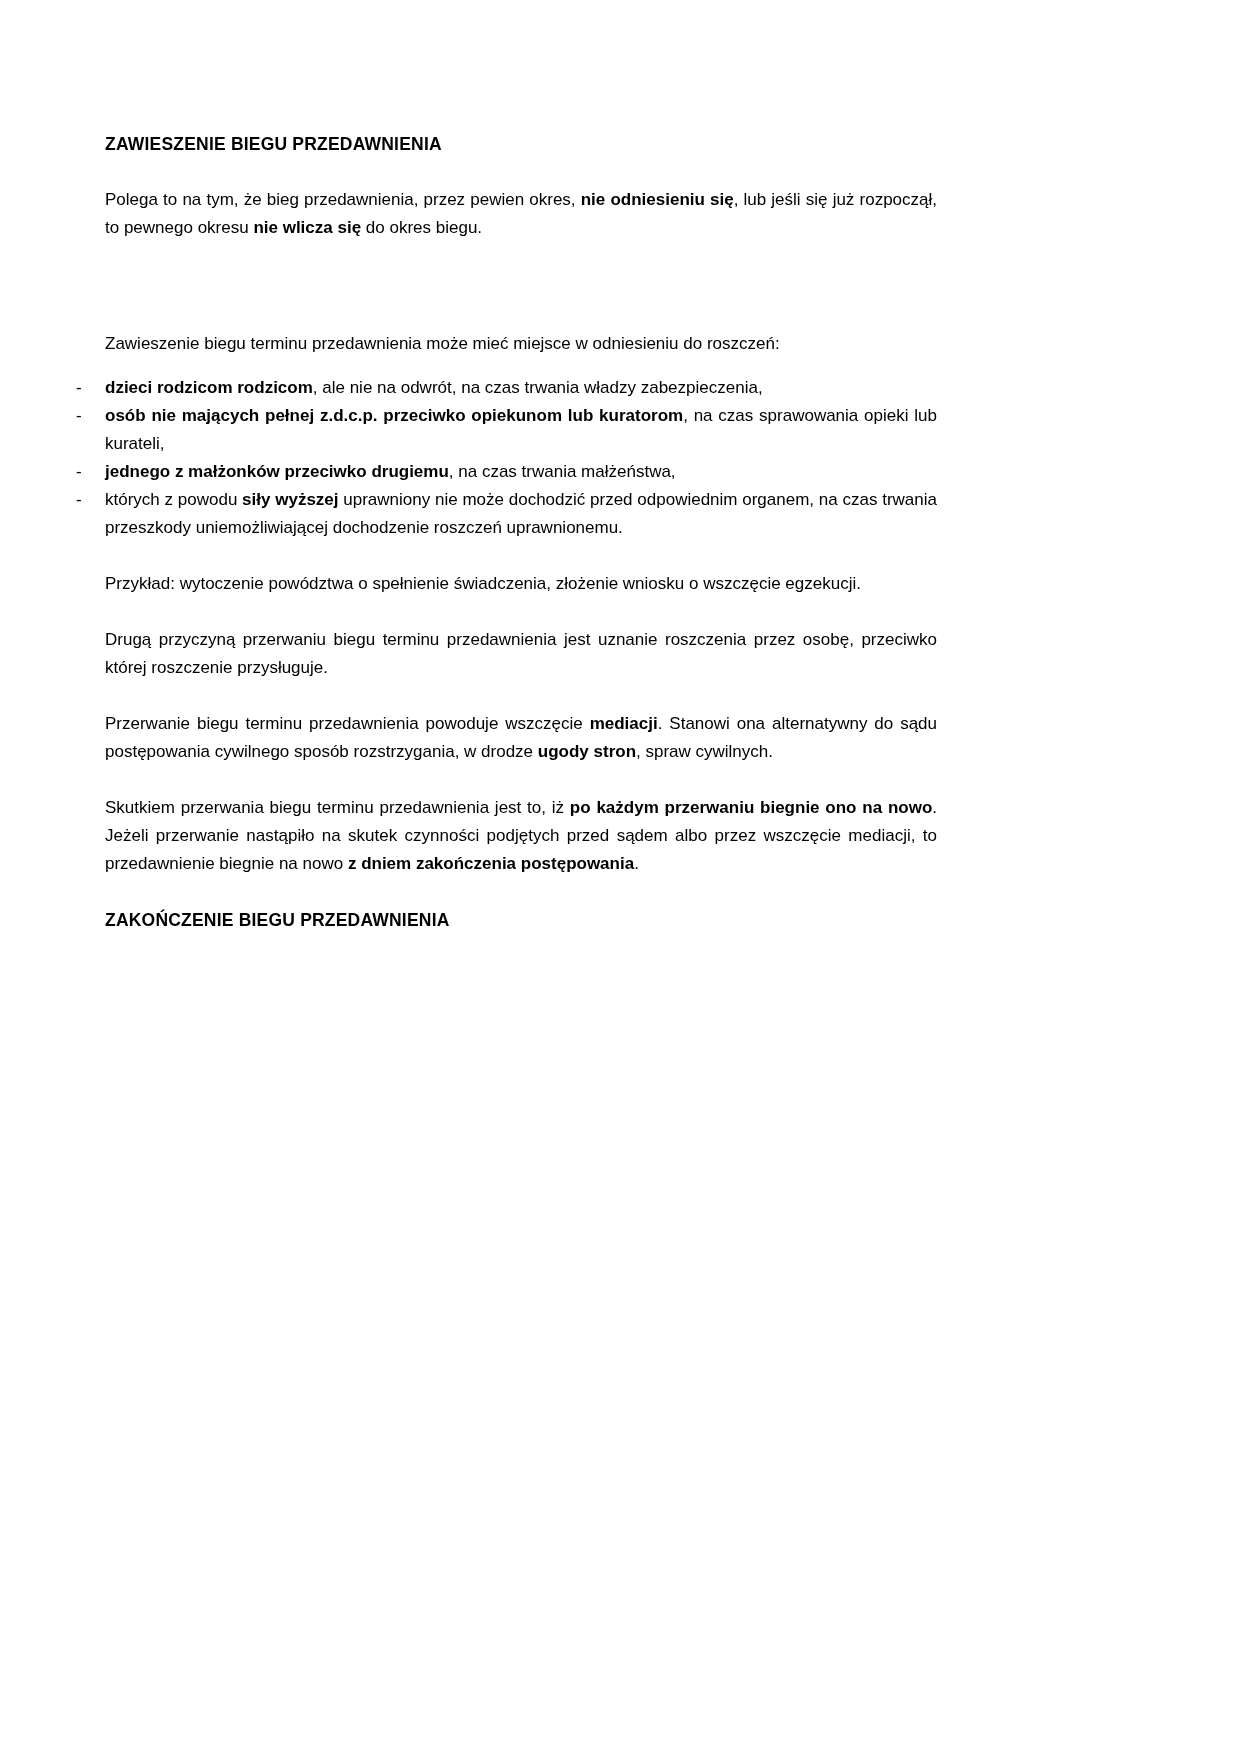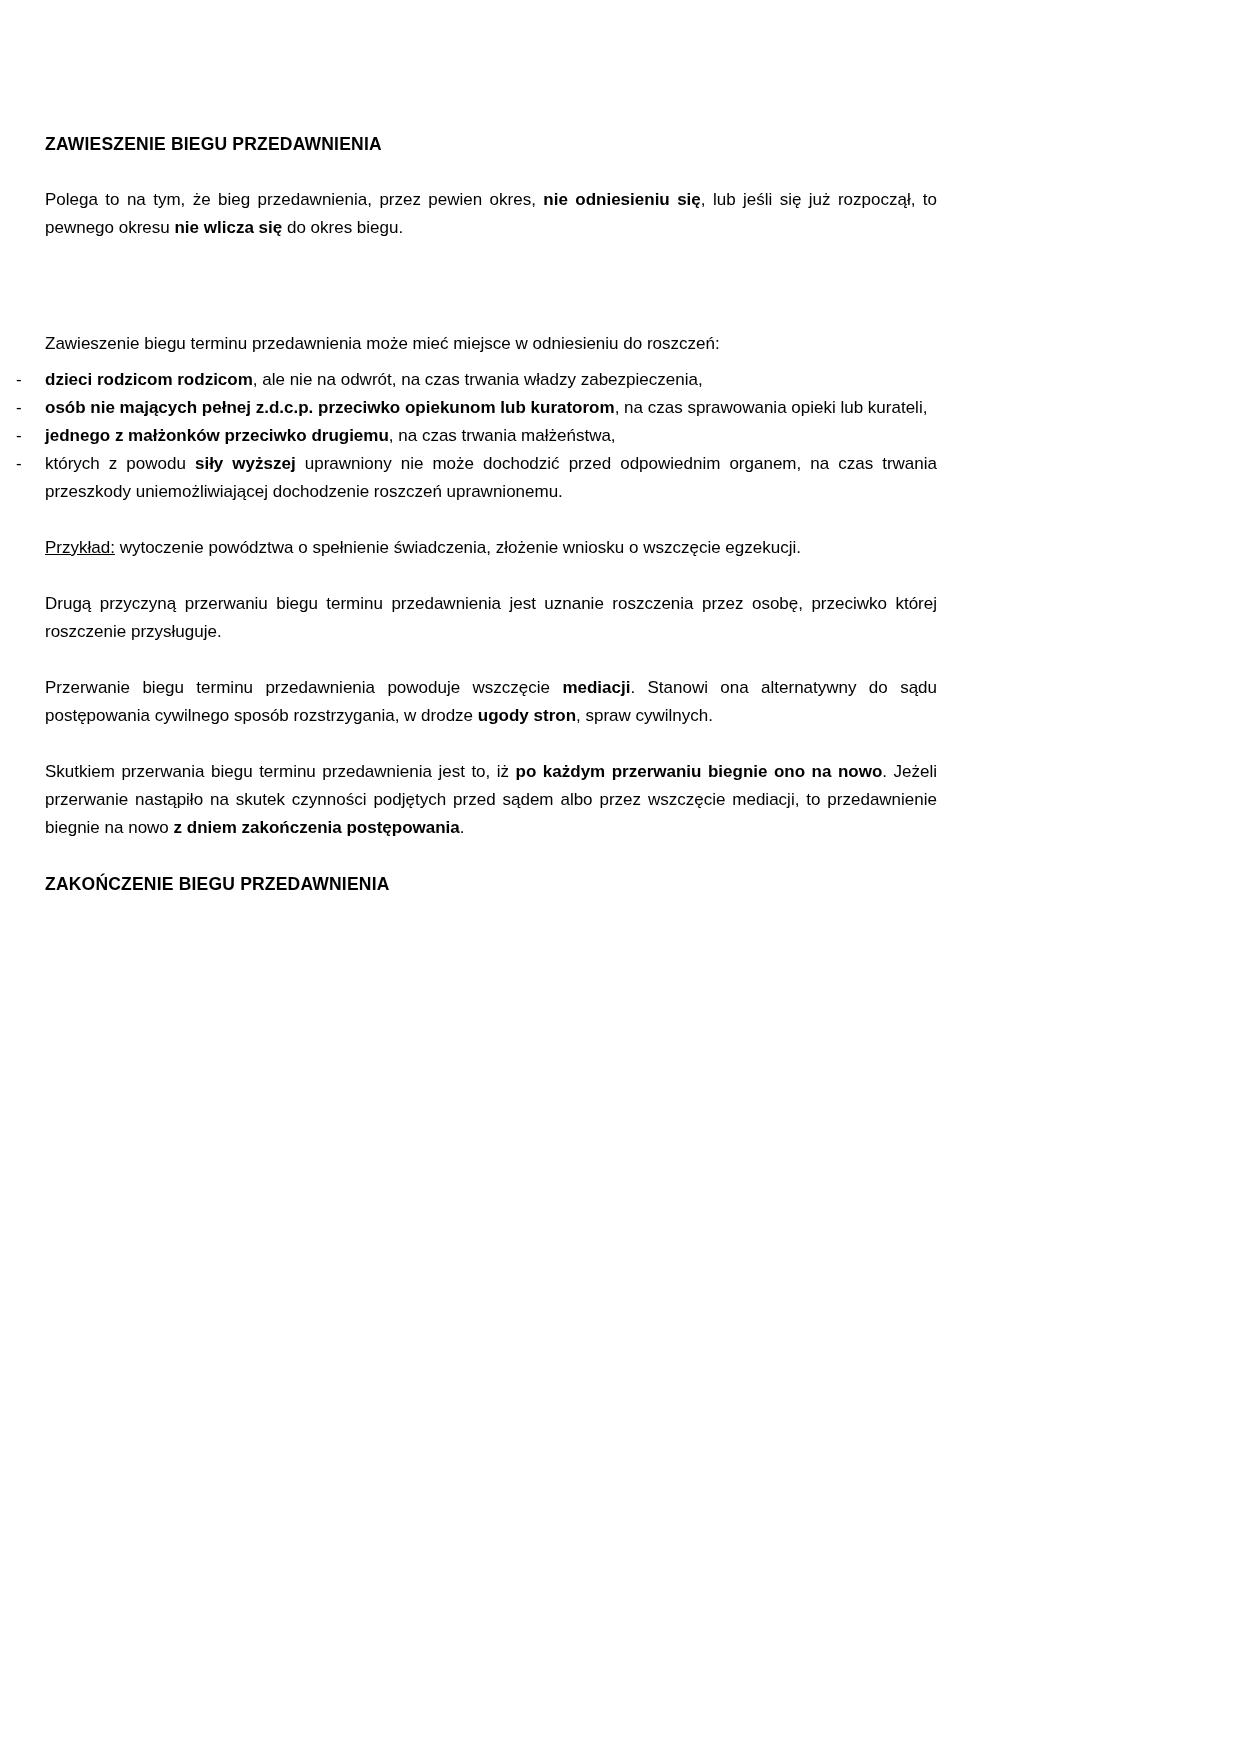--- a/index.html
+++ b/index.html
@@ -10,59 +10,59 @@
     width: 1240px;
     height: 1754px;
     background: #ffffff;
     color: #000000;
     font-family: "Liberation Sans", "DejaVu Sans", sans-serif;
   }
   .page {
     box-sizing: border-box;
     width: 1240px;
     height: 1754px;
-    padding: 130px 303px 0 45px;
+    padding: 130px 303px 0 105px;
     background: #ffffff;
   }
   .doc {
     font-size: 17px;
     line-height: 28px;
     text-align: justify;
   }
   .doc h2 {
     font-size: 17.5px;
     line-height: 28px;
     font-weight: bold;
     margin: 0 0 28px 0;
     text-align: left;
     letter-spacing: 0.2px;
   }
   .doc p {
     margin: 0 0 28px 0;
   }
   .doc p.tight {
-    margin-bottom: 8px;
+    margin-bottom: 16px;
   }
   .doc p.list-item {
     margin: 0;
     position: relative;
   }
   .doc p.list-item.list-end {
     margin-bottom: 28px;
   }
   .doc p.list-item .marker {
     position: absolute;
     left: -29px;
     top: 0;
   }
   .doc .spacer {
     height: 56px;
   }
   .seg.b { font-weight: bold; }
-  .seg.u { text-decoration: underline; }
+  .seg.u { }
 </style>
 </head>
 <body>
 
 <div class="page">
   <div class="doc" id="doc">
       <h2><span class="seg b">ZAWIESZENIE BIEGU PRZEDAWNIENIA</span></h2>
       <p><span class="seg">Polega to na tym, że bieg przedawnienia, przez pewien okres, </span><span class="seg b">nie odniesieniu się</span><span class="seg">, lub jeśli się już rozpoczął, to pewnego okresu </span><span class="seg b">nie wlicza się</span><span class="seg"> do okres biegu.</span></p>
       <div class="spacer" style="height: 60px;"></div>
       <p class="tight"><span class="seg">Zawieszenie biegu terminu przedawnienia może mieć miejsce w odniesieniu do roszczeń:</span></p>

